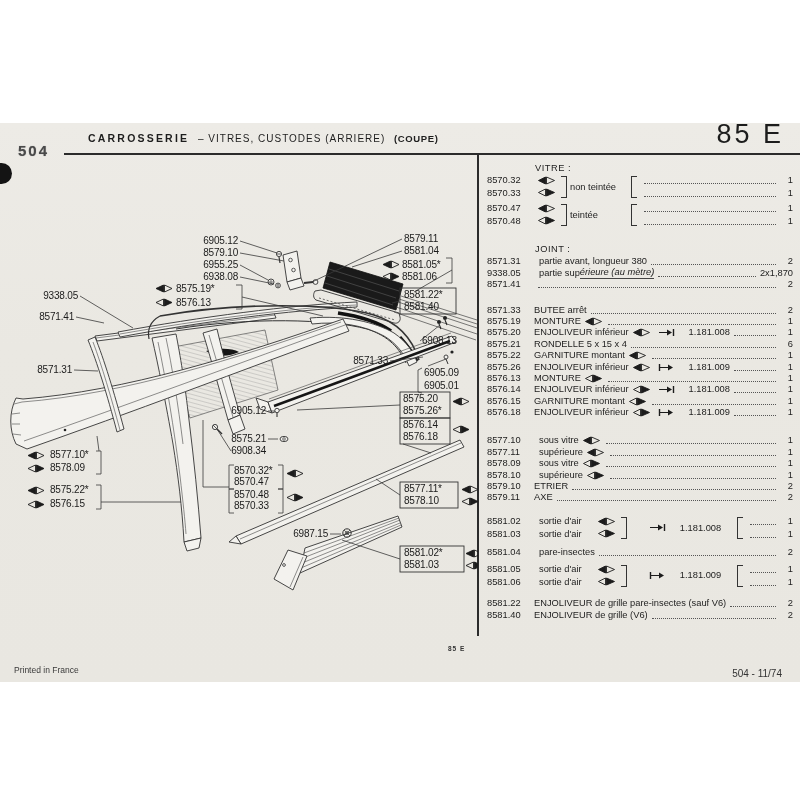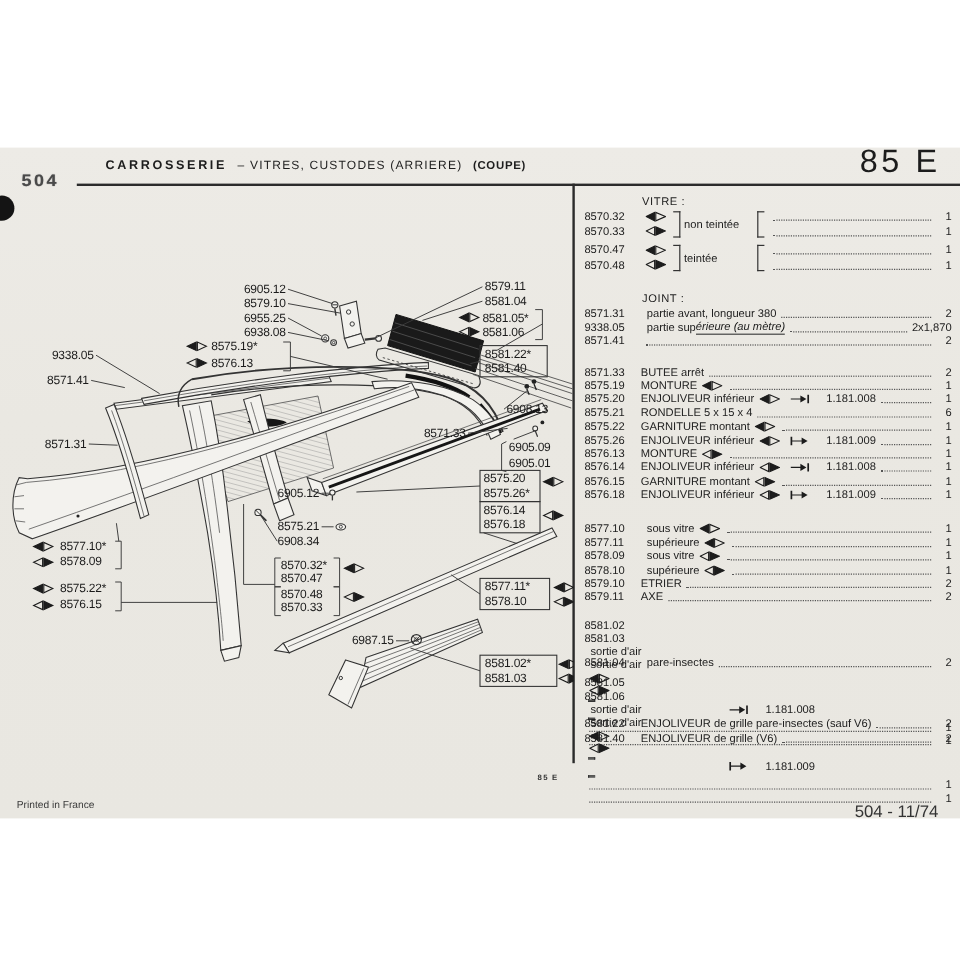--- a/index.html
+++ b/index.html
@@ -11,21 +11,21 @@
   .model{position:absolute;left:18px;top:19px;font-size:15px;font-weight:bold;letter-spacing:2px;
          color:#4a4a4a;transform:scaleY(.92);text-shadow:0 0 1px #888;}
   .hrule{position:absolute;left:64px;top:30px;right:0;height:2px;background:#2b2b2b;}
   .hdr{position:absolute;left:88px;top:9px;white-space:nowrap;font-size:10px;color:#1d1d1d;}
   .hdr .b1{font-weight:bold;font-size:10.5px;letter-spacing:2.2px;}
   .hdr .b2{letter-spacing:1px;margin-left:6px;}
   .hdr .b3{font-weight:bold;letter-spacing:.6px;margin-left:6px;font-size:9.5px;}
   .pageno{position:absolute;right:16px;top:-4px;font-size:27px;letter-spacing:3px;color:#1c1c1c;}
   .vdiv{position:absolute;left:477px;top:30px;width:2px;height:483px;background:#2b2b2b;}
   .footL{position:absolute;left:14px;top:542px;font-size:8.5px;color:#3a3a3a;}
-  .footR{position:absolute;right:18px;top:545px;font-size:14px;color:#333;}
+  .footR{position:absolute;right:18px;top:545px;font-size:10px;color:#333;}
   .pcode{position:absolute;left:448px;top:522px;font-size:6.5px;font-weight:bold;letter-spacing:1px;color:#333;}
 
   
   .plist{position:absolute;left:487px;top:40px;width:306px;font-size:9.3px;color:#1d1d1d;line-height:11px;}
   .prow{display:flex;align-items:flex-end;height:11.4px;}
   .ref{width:47px;flex:none;}
   .desc{white-space:pre;}
   .ind{padding-left:5px;}
   .sect{padding-left:48px;letter-spacing:.5px;height:12px;}
   .dots{flex:1;border-bottom:1.5px dotted #555;margin:0 4px 2px 4px;min-width:8px;}
@@ -40,21 +40,21 @@
   .brk.r{border-top:1px solid #333;border-right:1px solid #333;border-bottom:1px solid #333;}
   .brk.l{border-top:1px solid #333;border-left:1px solid #333;border-bottom:1px solid #333;}
 
   .vgroup{display:flex;align-items:stretch;height:24px;}
   .vrefs{width:47px;flex:none;display:flex;flex-direction:column;justify-content:space-between;}
   .vdis{width:24px;flex:none;display:flex;flex-direction:column;justify-content:space-between;padding:1px 0;}
   .vlabel{width:58px;flex:none;align-self:center;text-align:left;}
   .vqty{flex:1;display:flex;flex-direction:column;justify-content:space-between;padding:0;}
   .vqrow{display:flex;align-items:flex-end;height:11px;}
 
-  .gpair{display:flex;align-items:stretch;height:24px;flex-direction:column;}
+  .gpair{display:flex;align-items:stretch;height:24px;}
   .gdesc{width:60px;flex:none;display:flex;flex-direction:column;justify-content:space-between;}
   .gser{width:104px;flex:none;display:flex;align-items:center;justify-content:center;align-self:center;}
   .gq{flex:1;display:flex;flex-direction:column;justify-content:space-between;}
 
   
   svg text{font-family:"Liberation Sans",sans-serif;font-size:10px;fill:#1b1b1b;letter-spacing:-.2px;}
   svg .lead{stroke:#3a3a3a;stroke-width:.8;fill:none;}
   svg .part{fill:#f3f2ee;stroke:#333;stroke-width:.9;}
   svg .thin{stroke:#444;stroke-width:.6;fill:none;}
   svg .box{fill:none;stroke:#333;stroke-width:.9;}

